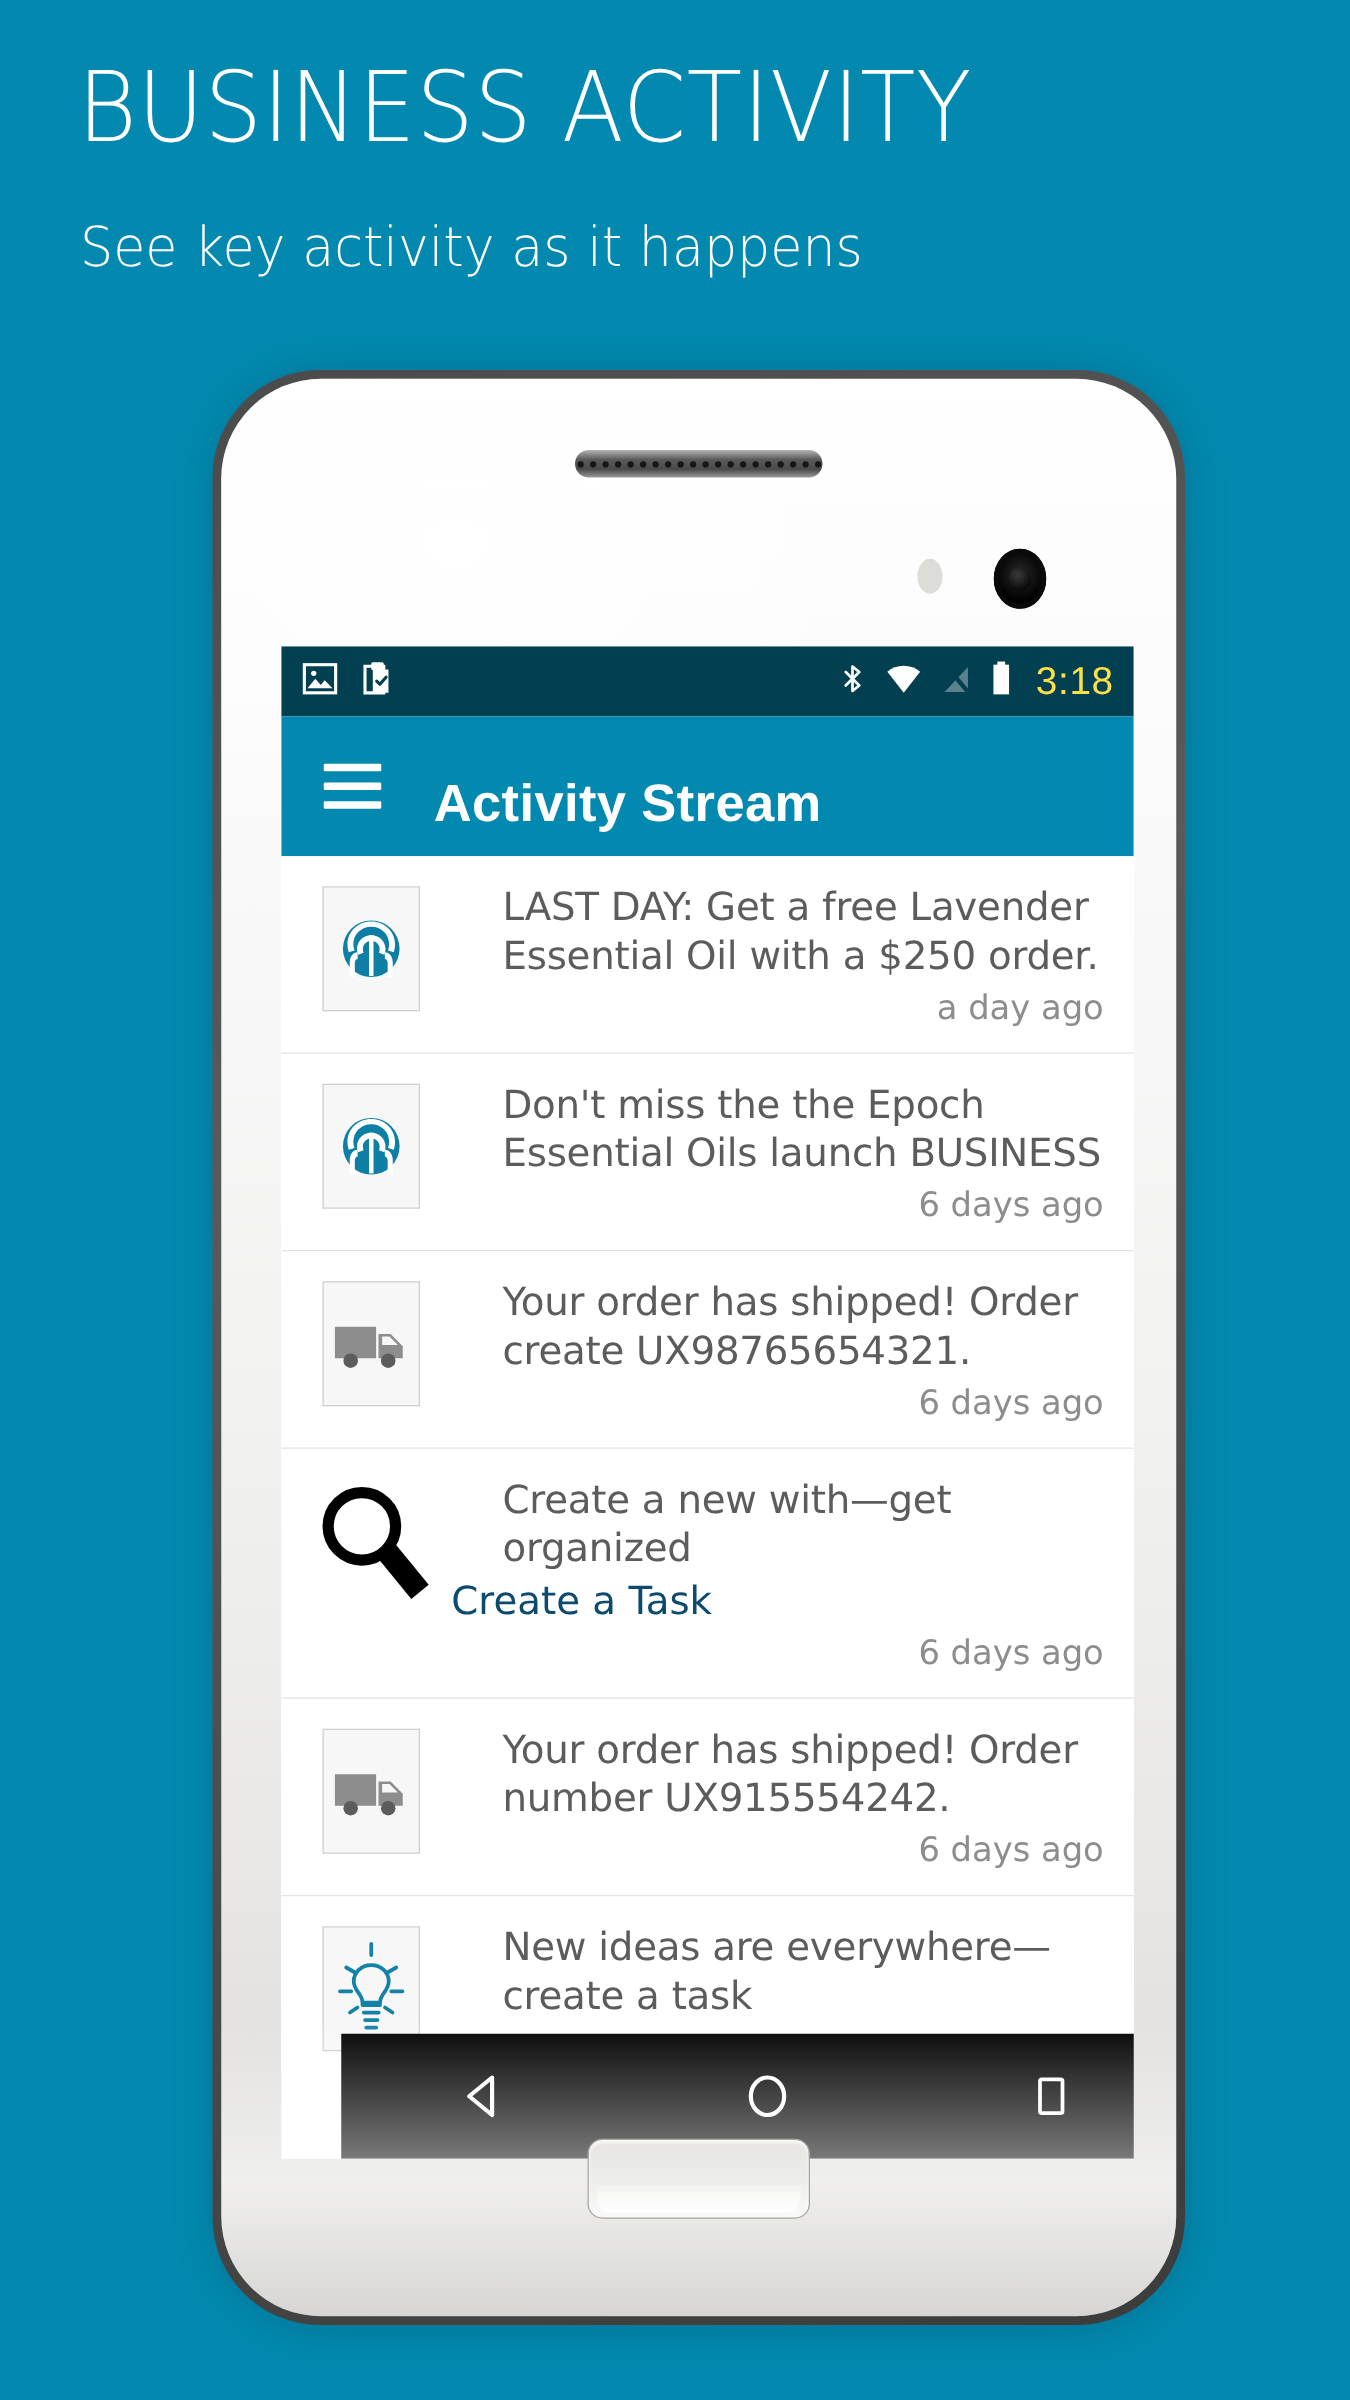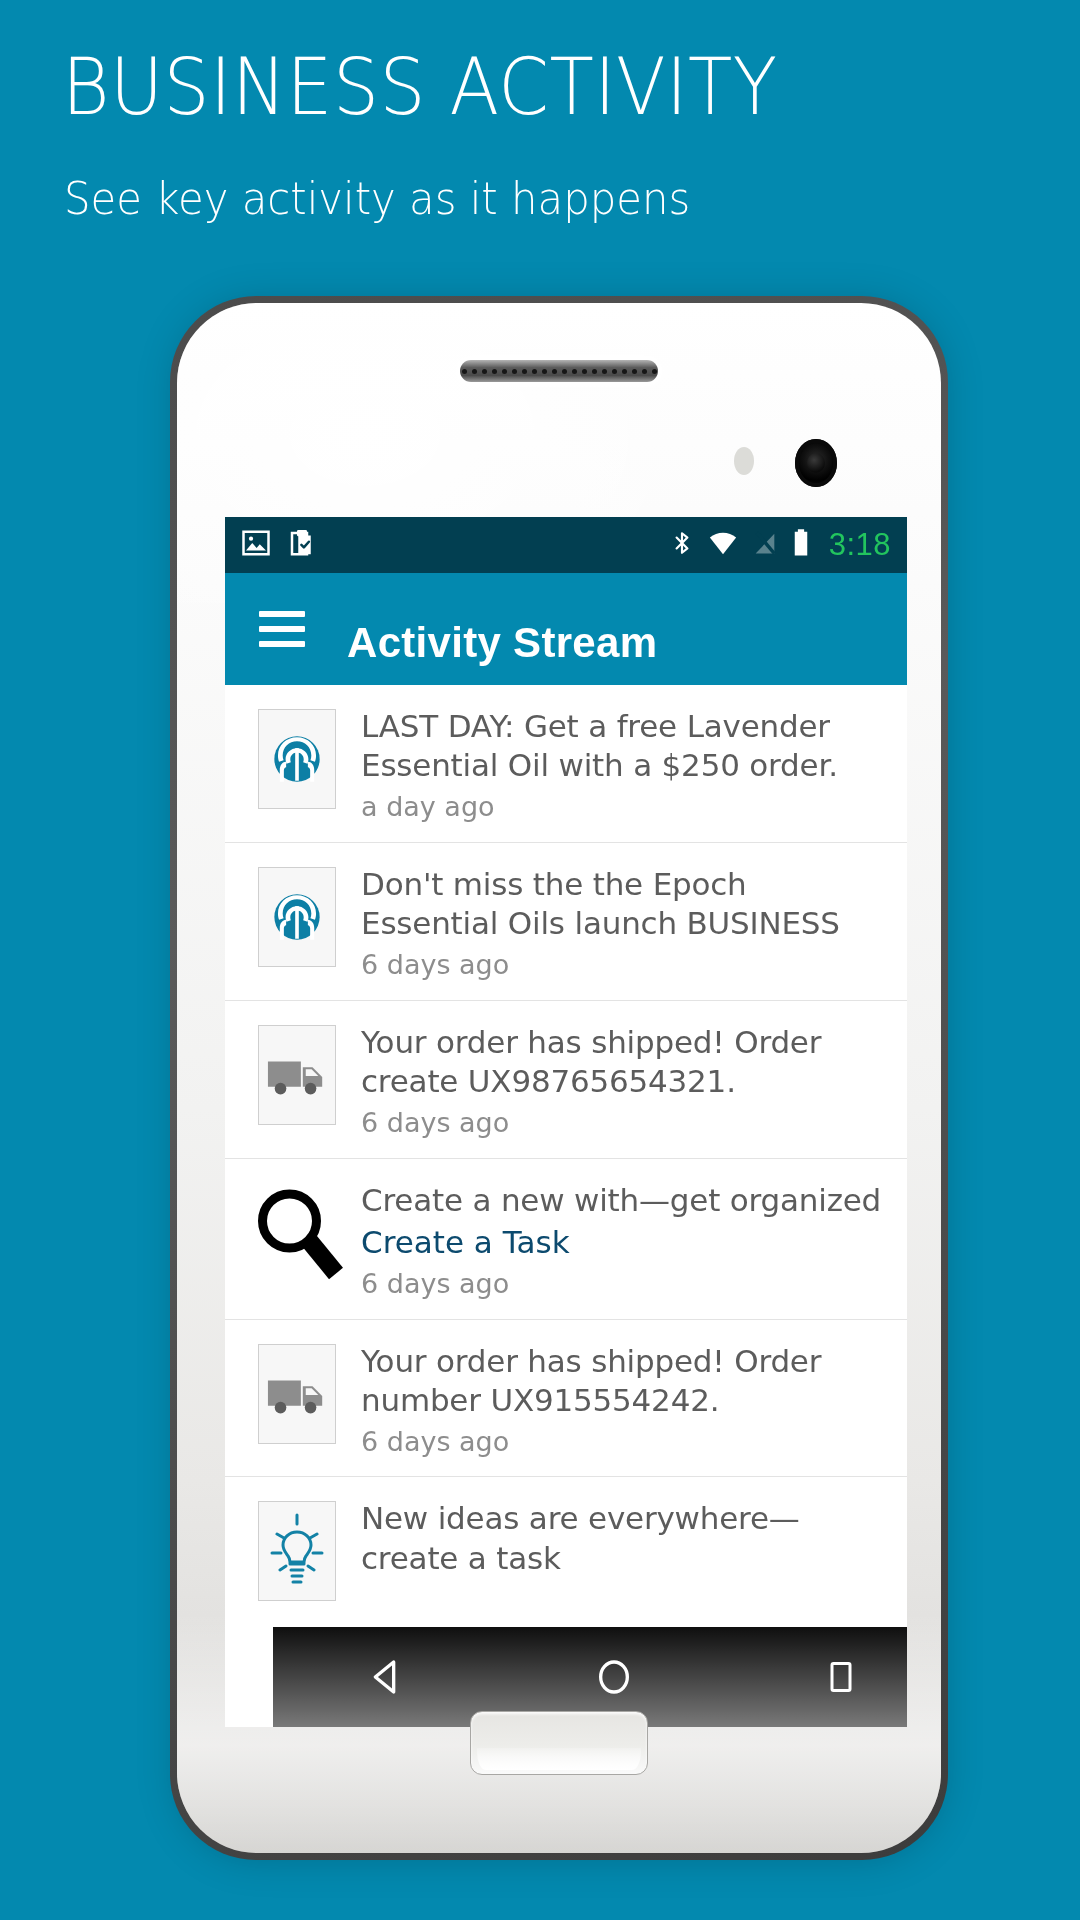--- a/index.html
+++ b/index.html
@@ -115,21 +115,21 @@
   
   #screen{
     position:absolute;left:48px;top:214px;
     width:682px;height:1210px;
     background:#ffffff;
     overflow:hidden;
   }
 
   
   #statusbar{
-    height:56px;background:#023f51;color:#22c55e;
+    height:56px;background:#023f51;color:#fde047;
     display:flex;align-items:center;
     padding:0 16px;box-sizing:border-box;
   }
   #sb-left{display:flex;align-items:center;gap:16px;}
   #sb-right{margin-left:auto;display:flex;align-items:center;gap:12px;}
   .sb-ico{display:block;}
   #sb-clock{font-size:31px;font-weight:400;letter-spacing:0.5px;margin-left:6px;
             font-family:"Liberation Sans", sans-serif;}
 
   
@@ -169,29 +169,31 @@
     display:flex;align-items:center;justify-content:center;
     box-sizing:border-box;
   }
   .thumb.plain{border:none;background:transparent;width:96px;height:100px;}
   .row-body{flex:1;padding-left:16px;padding-top:2px;min-width:0;}
   .row-title{
     font-size:31px;color:#5c5c5c;line-height:1.26;
     font-family:"DejaVu Sans", sans-serif;
     font-weight:400;
     letter-spacing:-0.2px;
+    margin-left:41px;
   }
   .row-link{
     font-size:31px;color:#0c4a6e;line-height:1.3;
     font-family:"DejaVu Sans", sans-serif;
     margin-top:2px;
   }
   .row-time{
     font-size:27px;color:#8d8d8d;margin-top:5px;line-height:1.25;
     font-family:"DejaVu Sans", sans-serif;
+    text-align:right;
   }
 
   
   #navbar{
     position:absolute;left:48px;bottom:0;
     width:682px;height:100px;background:#000000;
     display:flex;align-items:center;justify-content:space-around;
   }
   .nav-btn{width:120px;height:100px;display:flex;align-items:center;justify-content:center;cursor:pointer;}
 

